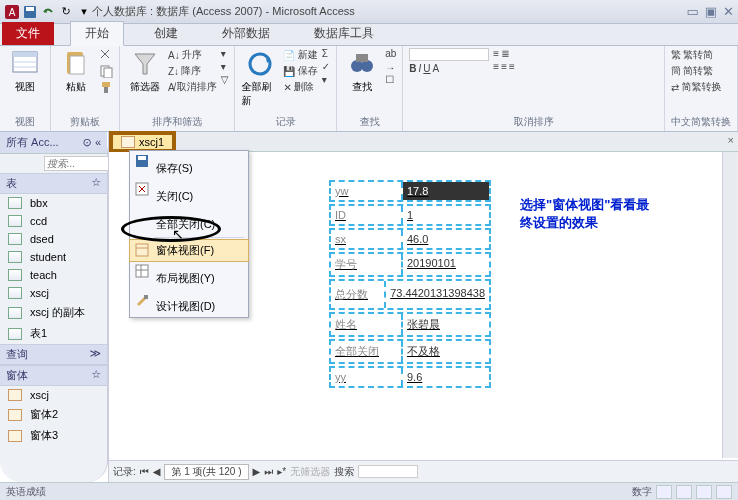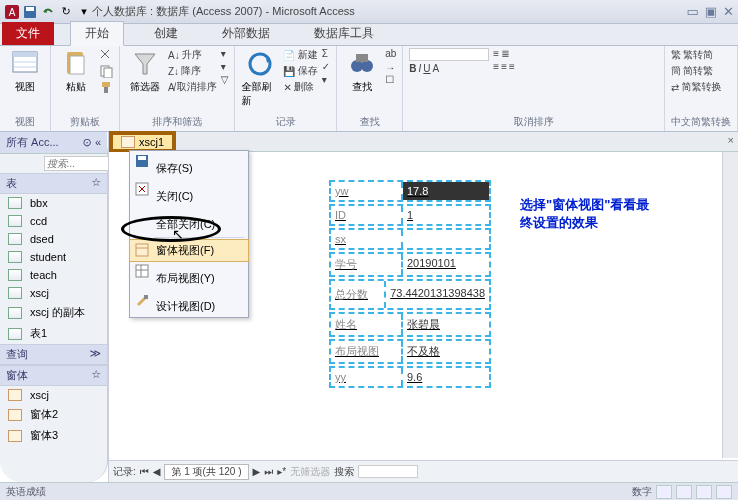--- a/index.html
+++ b/index.html
@@ -422,35 +422,36 @@
     <div class="form-row">
       <div class="form-lbl">yw</div>
       <div class="form-val sel">17.8</div>
     </div>
     <div class="form-row">
       <div class="form-lbl">ID</div>
       <div class="form-val">1</div>
     </div>
     <div class="form-row">
       <div class="form-lbl">sx</div>
+      <div class="form-val">46.0</div>
     </div>
     <div class="form-row">
       <div class="form-lbl">学号</div>
       <div class="form-val">20190101</div>
     </div>
     <div class="form-row tall">
       <div class="form-lbl">总分数</div>
       <div class="form-val">73.4420131398438</div>
     </div>
     <div class="form-row">
       <div class="form-lbl">姓名</div>
       <div class="form-val">张碧晨</div>
     </div>
     <div class="form-row">
-      <div class="form-lbl">布局视图</div>
+      <div class="form-lbl">全部关闭</div>
       <div class="form-val">不及格</div>
     </div>
     <div class="form-row">
       <div class="form-lbl">yy</div>
       <div class="form-val">9.6</div>
     </div>
   </div>
 
 <div class="annotation">
   <div>选择"窗体视图"看看最</div>

